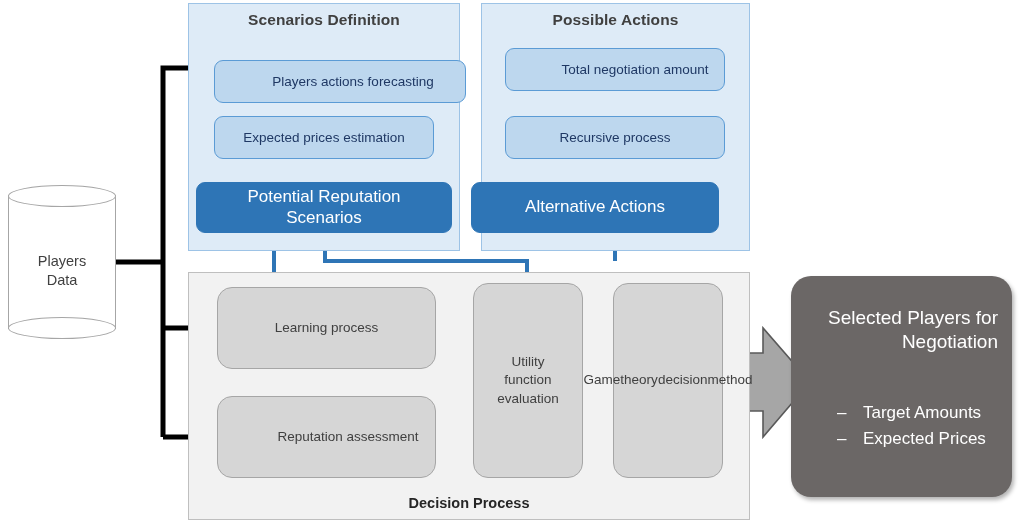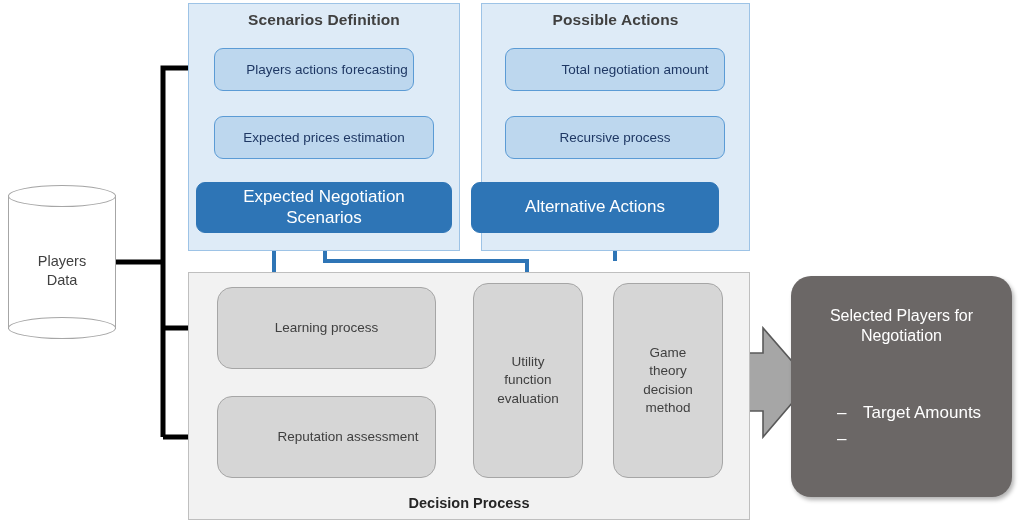--- a/index.html
+++ b/index.html
@@ -155,22 +155,22 @@
     border-radius: 20px;
     box-sizing: border-box;
     color: #ffffff;
     box-shadow: 2px 3px 4px rgba(0,0,0,0.30);
   }
   #result-title {
     position: absolute;
     left: 14px;
     right: 14px;
     top: 30px;
-    text-align: center;
-    font-size: 16px;
+    text-align: right;
+    font-size: 19px;
     line-height: 1.28;
   }
   #result-bullets {
     position: absolute;
     left: 0;
     right: 0;
     top: 124px;
     padding-left: 46px;
     font-size: 17px;
     line-height: 1.55;
@@ -245,28 +245,28 @@
     <div class="cyl-top"></div>
     <div class="cyl-label">
       <span>Players</span>
       <span>Data</span>
     </div>
   </div>
 
   <div class="blue-panel" style="left:188px; top:3px; width:272px; height:248px;">
     <div class="panel-title">Scenarios Definition</div>
   </div>
-  <div class="lt-box" style="left:214px; top:48px; width:200px; height:43px;padding-left:26px;">
+  <div class="lt-box" style="left:214px; top:60px; width:252px; height:43px;padding-left:26px;">
     <span>Players actions forecasting</span>
   </div>
   <div class="lt-box" style="left:214px; top:116px; width:220px; height:43px;justify-content:center;">
     <span>Expected prices estimation</span>
   </div>
   <div class="dk-box" style="left:196px; top:182px; width:256px; height:51px; flex-direction:column;">
-    <span>Expected Negotiation</span>
+    <span>Potential Reputation</span>
     <span>Scenarios</span>
   </div>
 
   <div class="blue-panel" style="left:481px; top:3px; width:269px; height:248px;">
     <div class="panel-title">Possible Actions</div>
   </div>
   <div class="lt-box" style="left:505px; top:48px; width:220px; height:43px;padding-left:40px;">
     <span>Total negotiation amount</span>
   </div>
   <div class="lt-box" style="left:505px; top:116px; width:220px; height:43px;">
@@ -287,36 +287,37 @@
   <div class="gray-box" style="left:217px; top:396px; width:219px; height:82px;padding-left:43px;">
     <span>Reputation assessment</span>
   </div>
 
   <div class="gray-box" style="left:473px; top:283px; width:110px; height:195px; flex-direction:column;">
     <span>Utility</span>
     <span>function</span>
     <span>evaluation</span>
   </div>
 
-  <div class="gray-box" style="left:613px; top:283px; width:110px; height:195px; flex-direction:column;">
+  <div class="gray-box" style="left:613px; top:283px; width:110px; height:195px; ">
     <span>Game</span>
     <span>theory</span>
     <span>decision</span>
     <span>method</span>
   </div>
 
   <div id="result-box" style="left:791px; top:276px; width:221px; height:221px;">
     <div id="result-title">
       <div>Selected Players for</div>
       <div>Negotiation</div>
     </div>
     <div id="result-bullets">
       <div class="bullet-row">
         <span class="dash">–</span>
         <span>Target Amounts</span>
       </div>
       <div class="bullet-row">
         <span class="dash">–</span>
+        <span>Expected Prices</span>
       </div>
     </div>
   </div>
 
 </div>
 
 </body></html>

